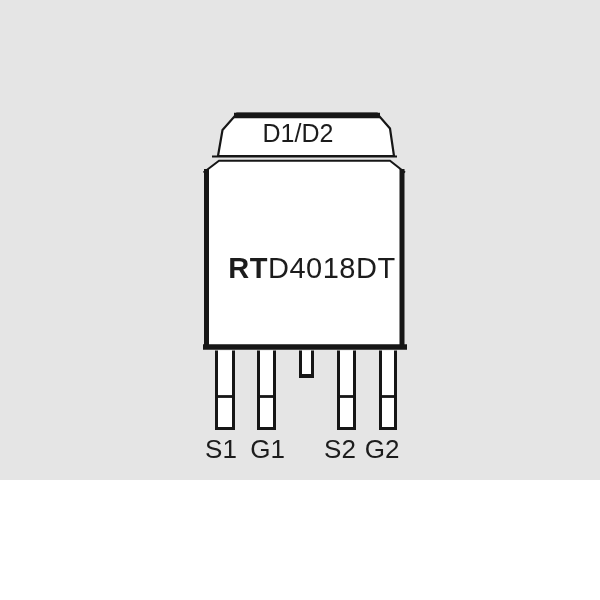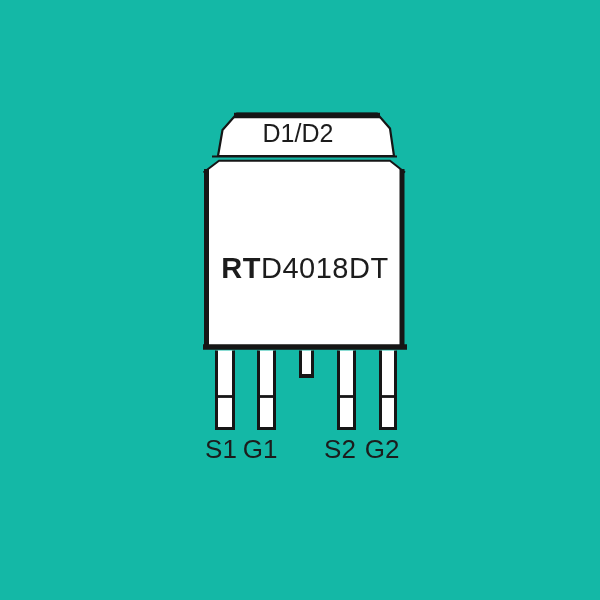--- a/index.html
+++ b/index.html
@@ -4,22 +4,22 @@
 <style>
   html, body {
     margin: 0;
     padding: 0;
     background: #ffffff;
     font-family: "Liberation Sans", sans-serif;
   }
   .canvas {
     position: relative;
     width: 600px;
-    height: 600px;
-    background: #14b8a6;
+    height: 480px;
+    background: #e5e5e5;
     overflow: hidden;
   }
   .diagram-svg {
     position: absolute;
     left: 0;
     top: 0;
   }
   .label {
     position: absolute;
     color: #1c1c1c;
@@ -33,30 +33,31 @@
     top: 121px;
     width: 160px;
     font-size: 25px;
   }
   .part-number {
     left: 205px;
     top: 254px;
     width: 200px;
     font-size: 29px;
     letter-spacing: 0.5px;
+    padding-left: 7px;
   }
   .part-prefix { font-weight: bold; }
   .part-suffix { font-weight: normal; }
   .pin-label {
     top: 436px;
     width: 50px;
     font-size: 26px;
   }
   .pin-label-s1 { left: 196px; }
-  .pin-label-g1 { left: 235px; }
+  .pin-label-g1 { left: 235px; text-align: right; }
   .pin-label-s2 { left: 315px; }
   .pin-label-g2 { left: 357px; }
 </style>
 </head>
 <body>
 
 <div class="canvas">
 
   <svg class="diagram-svg" width="600" height="600" viewBox="0 0 600 600">
     <g fill="none" stroke="#161616" stroke-linecap="butt" stroke-linejoin="miter">

